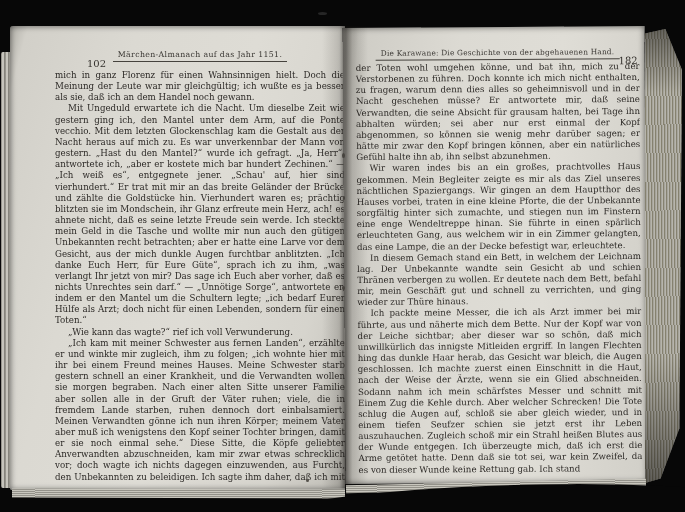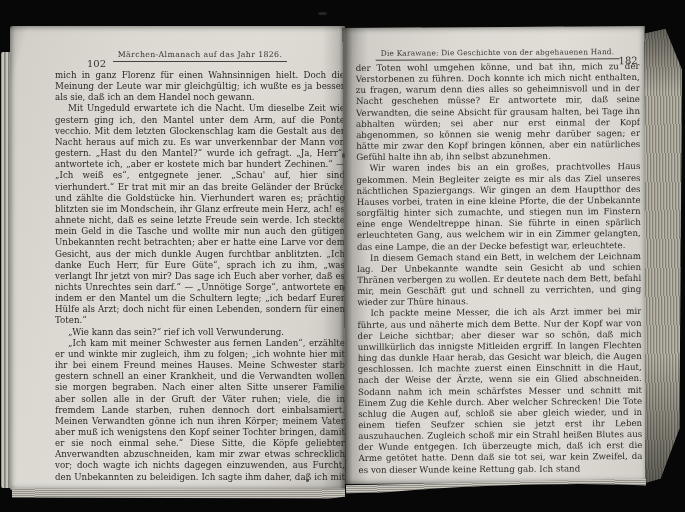--- a/index.html
+++ b/index.html
@@ -89,26 +89,26 @@
 </head>
 <body>
 
 <div class="scene">
 
   <div class="left-edges"></div>
 
   <div class="page page-left">
     <div class="head-row head-row-left">
       <span class="pagenum pagenum-left">102</span>
-      <span class="running-head">Märchen-Almanach auf das Jahr 1826.</span>
+      <span class="running-head">Märchen-Almanach auf das Jahr 1151.</span>
     </div>
     <div class="page-body body-left" id="left-body">
         <p class="para">mich in ganz Florenz für einen Wahnsinnigen hielt. Doch die Meinung der Leute war mir gleichgültig; ich wußte es ja besser als sie, daß ich an dem Handel noch gewann.</p>
         <p class="para indent">Mit Ungeduld erwartete ich die Nacht. Um dieselbe Zeit wie gestern ging ich, den Mantel unter dem Arm, auf die Ponte vecchio. Mit dem letzten Glockenschlag kam die Gestalt aus der Nacht heraus auf mich zu. Es war unverkennbar der Mann von gestern. „Hast du den Mantel?“ wurde ich gefragt. „Ja, Herr“, antwortete ich, „aber er kostete mich bar hundert Zechinen.“ — „Ich weiß es“, entgegnete jener. „Schau' auf, hier sind vierhundert.“ Er trat mit mir an das breite Geländer der Brücke und zählte die Goldstücke hin. Vierhundert waren es; prächtig blitzten sie im Mondschein, ihr Glanz erfreute mein Herz, ach! es ahnete nicht, daß es seine letzte Freude sein werde. Ich steckte mein Geld in die Tasche und wollte mir nun auch den gütigen Unbekannten recht betrachten; aber er hatte eine Larve vor dem Gesicht, aus der mich dunkle Augen furchtbar anblitzten. „Ich danke Euch Herr, für Eure Güte“, sprach ich zu ihm, „was verlangt Ihr jetzt von mir? Das sage ich Euch aber vorher, daß es nichts Unrechtes sein darf.“ — „Unnötige Sorge“, antwortete er, indem er den Mantel um die Schultern legte; „ich bedarf Eurer Hülfe als Arzt; doch nicht für einen Lebenden, sondern für einen Toten.“</p>
-        <p class="para indent">„Wie kann das sein?“ rief ich voll Verwunderung.</p>
+        <p class="para indent">„Wie kann das wagte?“ rief ich voll Verwunderung.</p>
         <p class="para indent">„Ich kam mit meiner Schwester aus fernen Landen“, erzählte er und winkte mir zugleich, ihm zu folgen; „ich wohnte hier mit ihr bei einem Freund meines Hauses. Meine Schwester starb gestern schnell an einer Krankheit, und die Verwandten wollen sie morgen begraben. Nach einer alten Sitte unserer Familie aber sollen alle in der Gruft der Väter ruhen; viele, die in fremdem Lande starben, ruhen dennoch dort einbalsamiert. Meinen Verwandten gönne ich nun ihren Körper; meinem Vater aber muß ich wenigstens den Kopf seiner Tochter bringen, damit er sie noch einmal sehe.“ Diese Sitte, die Köpfe geliebter Anverwandten abzuschneiden, kam mir zwar etwas schrecklich vor; doch wagte ich nichts dagegen einzuwenden, aus Furcht, den Unbekannten zu beleidigen. Ich sagte ihm daher, daß ich mit dem Einbalsamieren</p>
       </div>
   </div>
 
   <div class="page page-right">
     <div class="head-row head-row-right">
       <span class="running-head">Die Karawane: Die Geschichte von der abgehauenen Hand.</span>
       <span class="pagenum pagenum-right">182</span>
     </div>
     <div class="page-body body-right" id="right-body">

